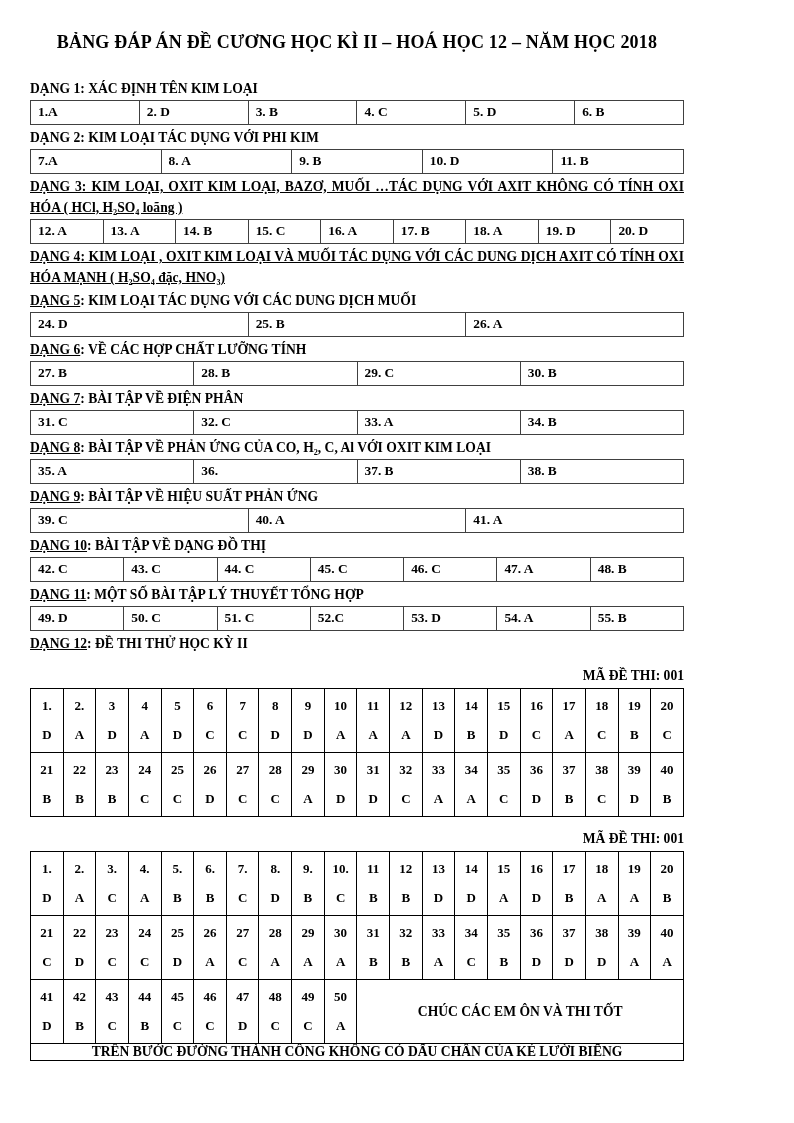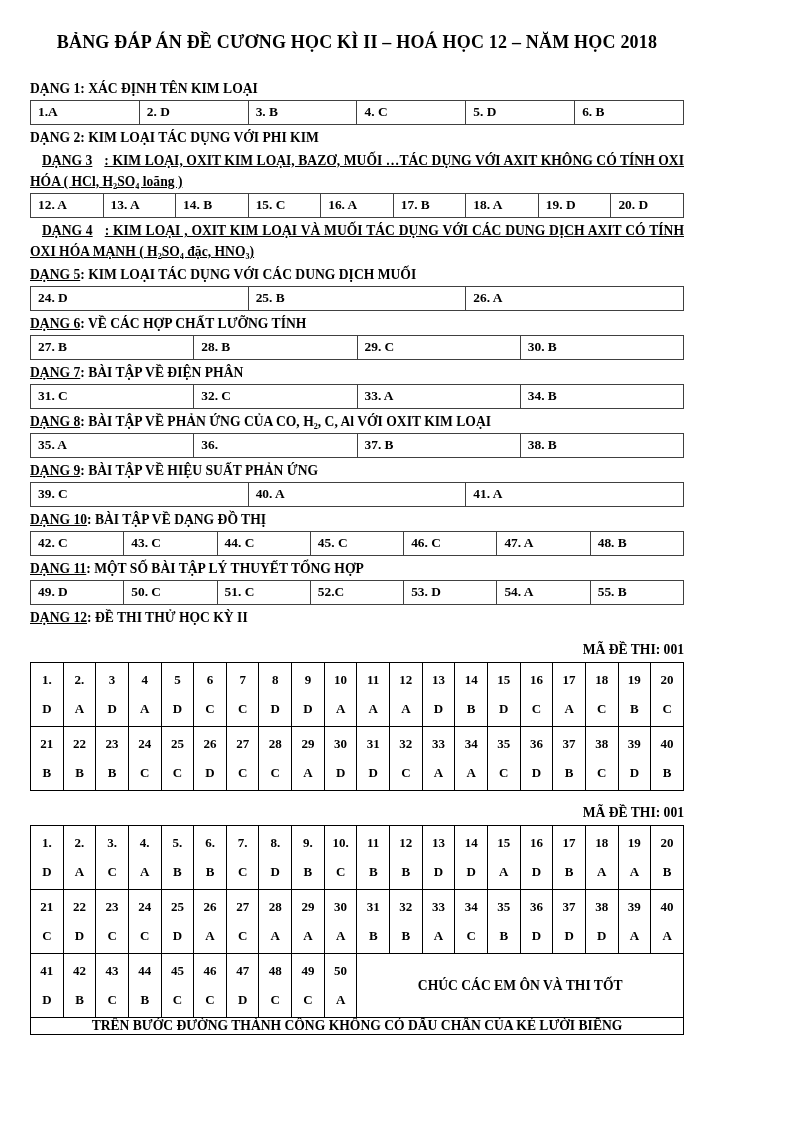--- a/index.html
+++ b/index.html
@@ -8,21 +8,21 @@
     font-family:"Liberation Serif","DejaVu Serif",serif;
     font-weight:bold; color:#000;
   }
   .page { box-sizing:border-box; width:714px; padding:26px 30px 0 30px; }
   .title {
     font-size:18px; text-align:center; margin:6px 0 24px 0; line-height:1.2;
     letter-spacing:0.2px;
   }
   .heading { font-size:13.6px; line-height:1.55; margin:2px 0 1px 0; }
   .heading.u-full { text-align:justify; }
-  .heading.u-full span { text-decoration:underline;margin-left:12px; }
+  .heading.u-full span { text-decoration:underline; }
   .heading .label.u { text-decoration:underline; }
   table { width:100%; border-collapse:collapse; table-layout:fixed; }
   .ans-table { margin:0 0 2px 0; }
   .ans-table td {
     border:1px solid #404040; font-size:13.4px; height:20px;
     padding:1px 2px 2px 7px; vertical-align:middle; overflow:hidden; white-space:nowrap;
   }
   .exam-code { text-align:right; font-size:13.6px; margin:14px 0 4px 0; }
   .grid-table { margin:4px 0 6px 0; text-align:center; }
   .grid-table td { border:1px solid #000; vertical-align:middle; padding:0; }
@@ -45,20 +45,31 @@
             <td>1.A</td>
             <td>2. D</td>
             <td>3. B</td>
             <td>4. C</td>
             <td>5. D</td>
             <td>6. B</td>
           </tr>
         </tbody>
       </table>
       <div class="heading"><span class="label">DẠNG 2</span><span>: KIM LOẠI TÁC DỤNG VỚI PHI KIM</span></div>
+      <table class="ans-table">
+        <tbody>
+          <tr>
+            <td>7.A</td>
+            <td>8. A</td>
+            <td>9. B</td>
+            <td>10. D</td>
+            <td>11. B</td>
+          </tr>
+        </tbody>
+      </table>
       <div class="heading u-full"><span class="label u">DẠNG 3</span><span>: KIM LOẠI, OXIT KIM LOẠI, BAZƠ, MUỐI …TÁC DỤNG VỚI AXIT KHÔNG CÓ TÍNH OXI HÓA  ( HCl, H₂SO₄ loãng )</span></div>
       <table class="ans-table">
         <tbody>
           <tr>
             <td>12. A</td>
             <td>13. A</td>
             <td>14. B</td>
             <td>15. C</td>
             <td>16. A</td>
             <td>17. B</td>

